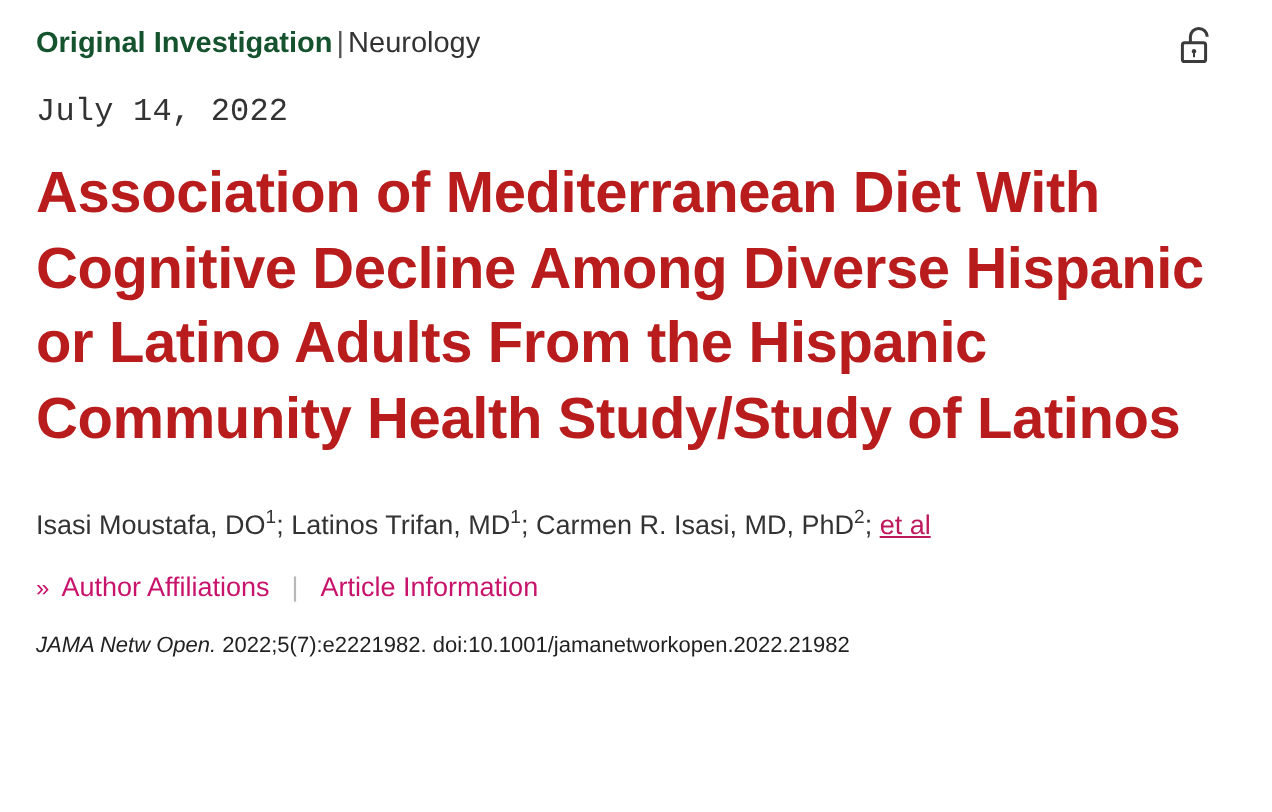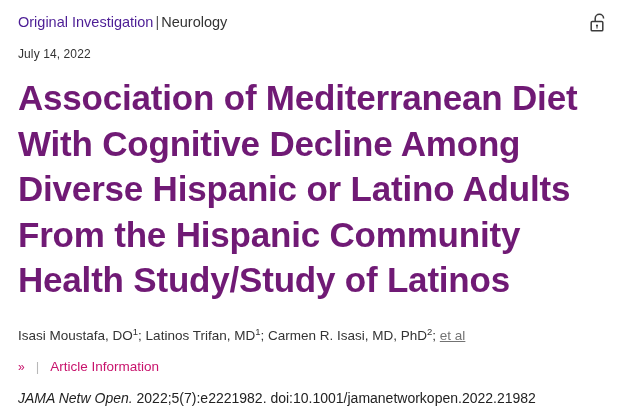--- a/index.html
+++ b/index.html
@@ -25,22 +25,22 @@
     display: flex;
     align-items: flex-start;
     justify-content: space-between;
   }
   .kicker {
     font-size: 14.5px;
     line-height: 1.2;
     white-space: nowrap;
   }
   .kicker .type {
-    color: #4c1d95;
-    font-weight: 400;
+    color: #14532d;
+    font-weight: 700;
     text-align: center;
   }
   .kicker .sep {
     color: #555555;
     font-weight: 400;
     padding: 0 2px;
   }
   .kicker .subject {
     color: #333333;
     font-weight: 400;
@@ -50,47 +50,48 @@
     width: 20px;
     height: 22px;
     flex: 0 0 auto;
     margin-right: 8px;
     margin-top: -2px;
     color: #3b3b3b;
   }
   .lock-icon svg { display: block; }
   .pubdate {
     margin-top: 13px;
-    font-size: 12px;
+    font-size: 16px;
     color: #333333;
     letter-spacing: 0.1px;
+    font-family: Liberation Mono, monospace;
   }
   .title {
     margin: 14px 0 0 0;
-    font-size: 35px;
+    font-size: 29px;
     line-height: 1.30;
     font-weight: 700;
-    color: #701a75;
+    color: #b91c1c;
     letter-spacing: -0.2px;
     max-width: 600px;
   }
   .authors {
     margin-top: 23px;
     font-size: 13.5px;
     line-height: 1.45;
     color: #333333;
   }
   .authors sup {
     font-size: 9.5px;
     vertical-align: super;
     line-height: 0;
   }
   .authors .etal {
     text-decoration: underline;
-    color: #737373;
+    color: #be185d;
   }
   .links-row {
     margin-top: 14px;
     font-size: 13.5px;
     color: #c8136c;
     display: flex;
     align-items: center;
     gap: 6px;
     white-space: nowrap;
   }
@@ -103,21 +104,21 @@
   .links-row a {
     color: #c8136c;
     text-decoration: none;
   }
   .vbar {
     color: #b8b8b8;
     padding: 0 5px;
   }
   .citation {
     margin-top: 15px;
-    font-size: 14px;
+    font-size: 11px;
     color: #222222;
     line-height: 1.4;
   }
   .citation .journal {
     font-style: italic;
   }
 </style>
 </head>
 <body>
 
@@ -140,20 +141,21 @@
   <div class="pubdate">July 14, 2022</div>
 
   <h1 class="title">Association of Mediterranean Diet With Cognitive Decline Among Diverse Hispanic or Latino Adults From the Hispanic Community Health Study/Study of Latinos</h1>
 
   <div class="authors">
     <span>Isasi Moustafa, DO</span><sup>1</sup><span>; </span><span>Latinos Trifan, MD</span><sup>1</sup><span>; </span><span>Carmen R. Isasi, MD, PhD</span><sup>2</sup><span>; </span><span class="etal">et al</span>
   </div>
 
   <div class="links-row">
     <span class="chev">»</span>
+    <a href="#">Author Affiliations</a>
     <span class="vbar">|</span>
     <a href="#">Article Information</a>
   </div>
 
   <div class="citation">
     <span class="journal">JAMA Netw Open.</span>
     <span>2022;5(7):e2221982. doi:10.1001/jamanetworkopen.2022.21982</span>
   </div>
 
 </div>

